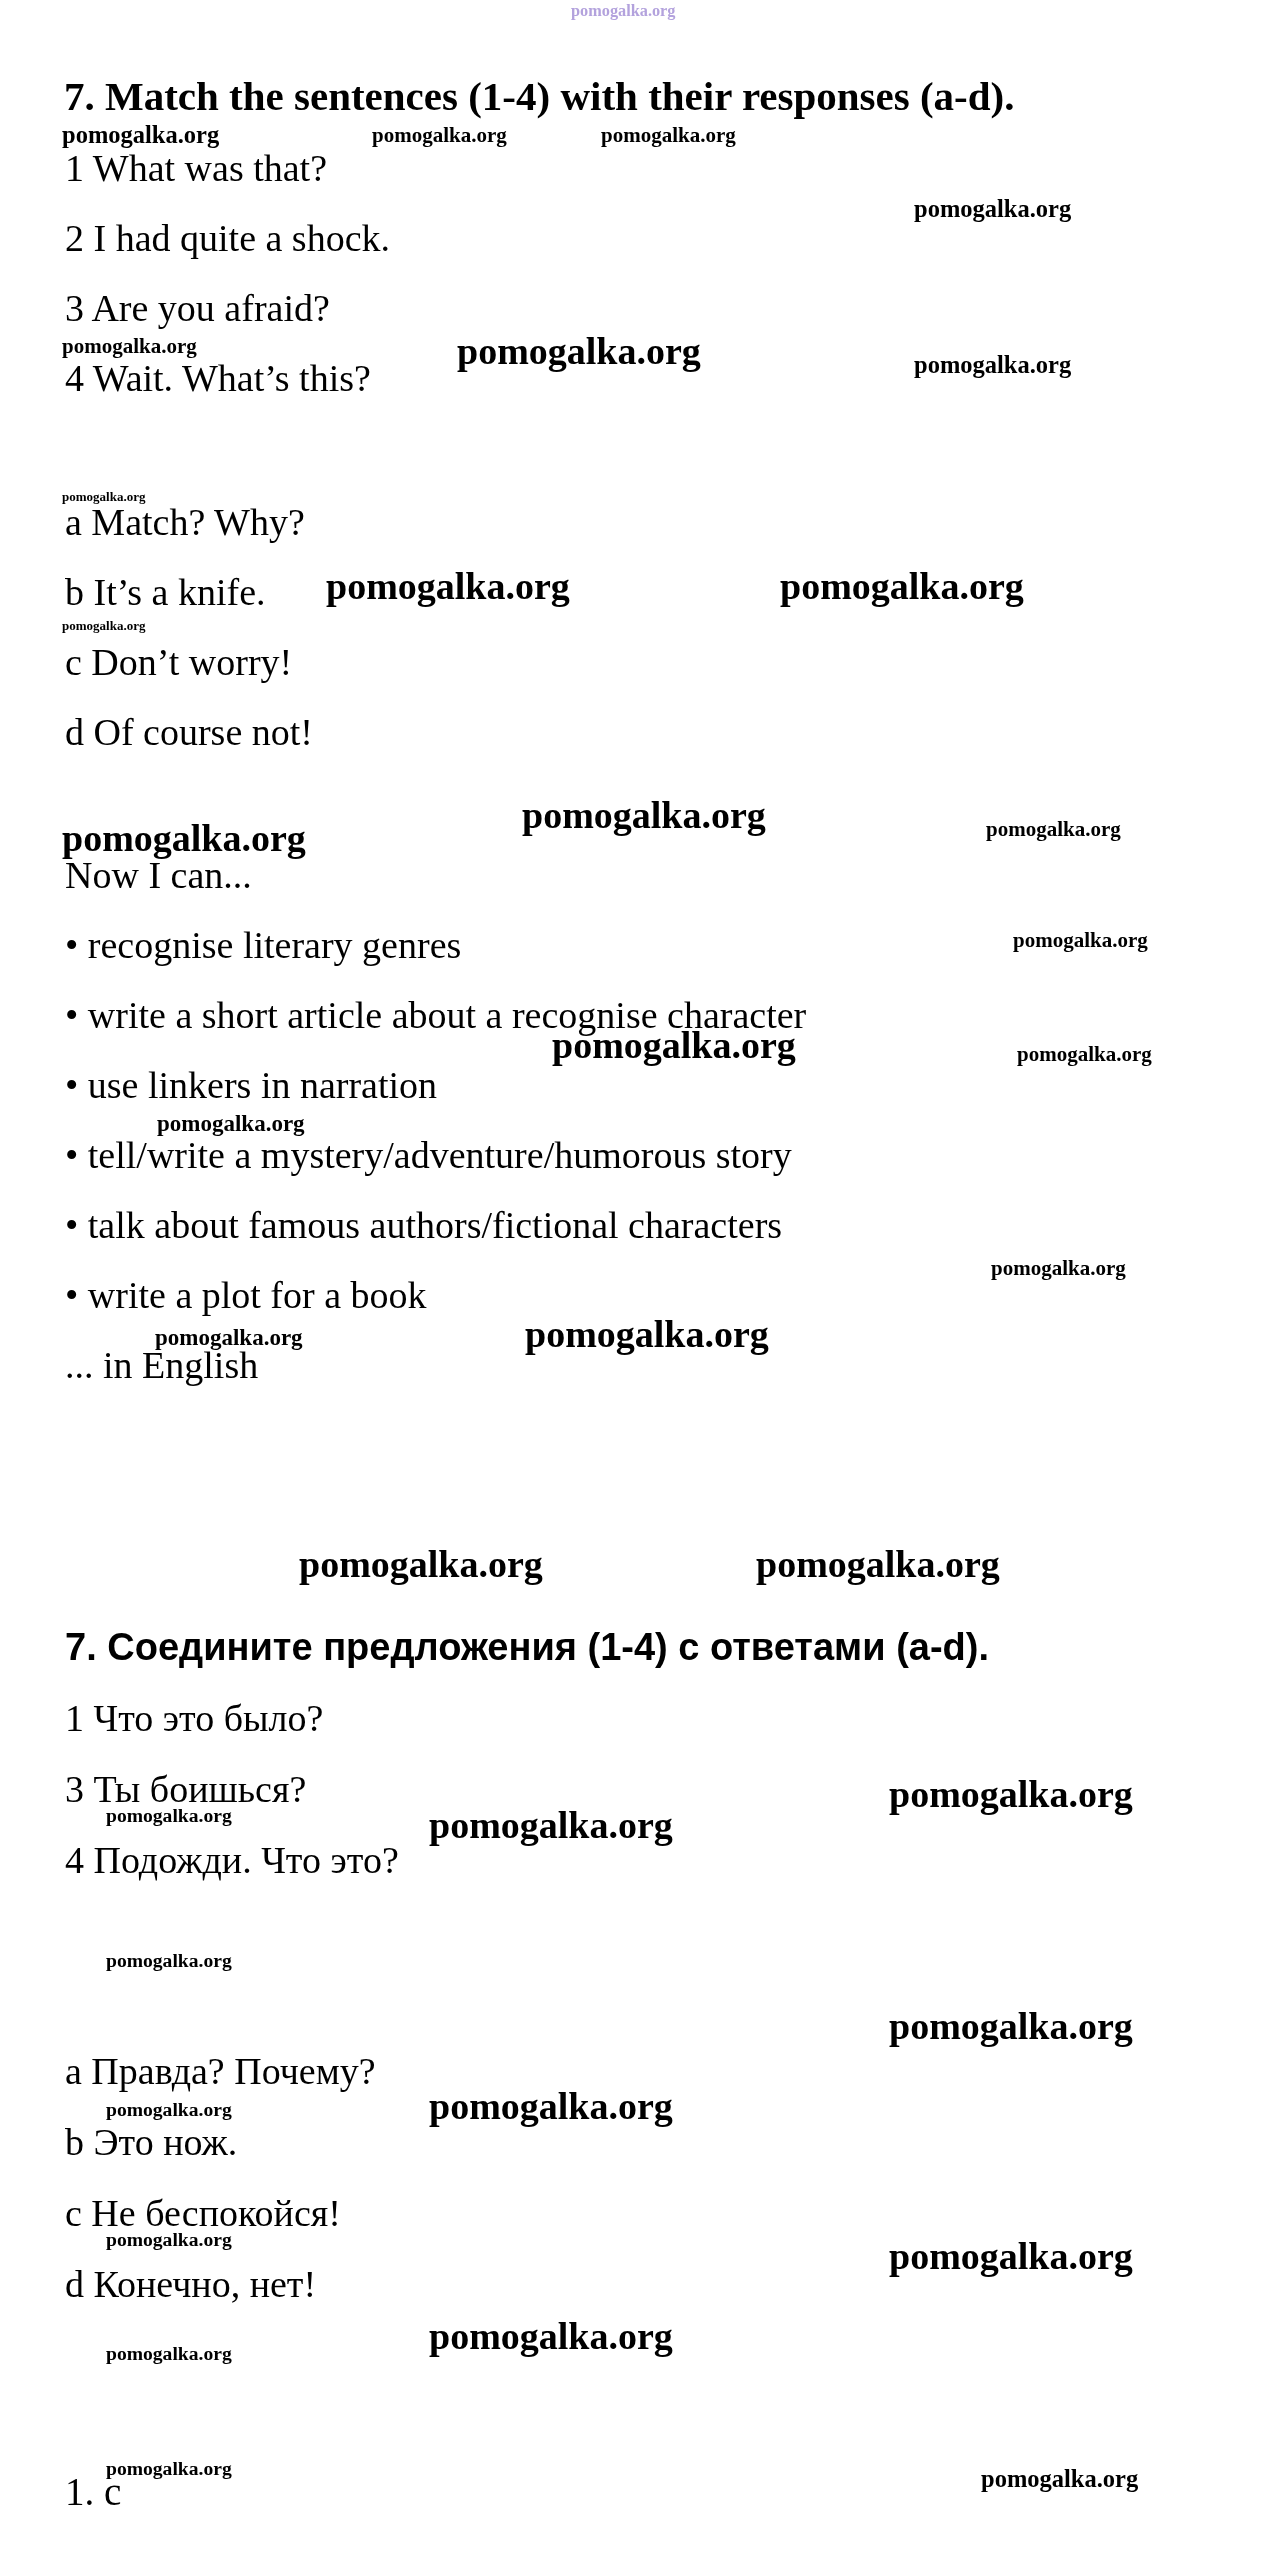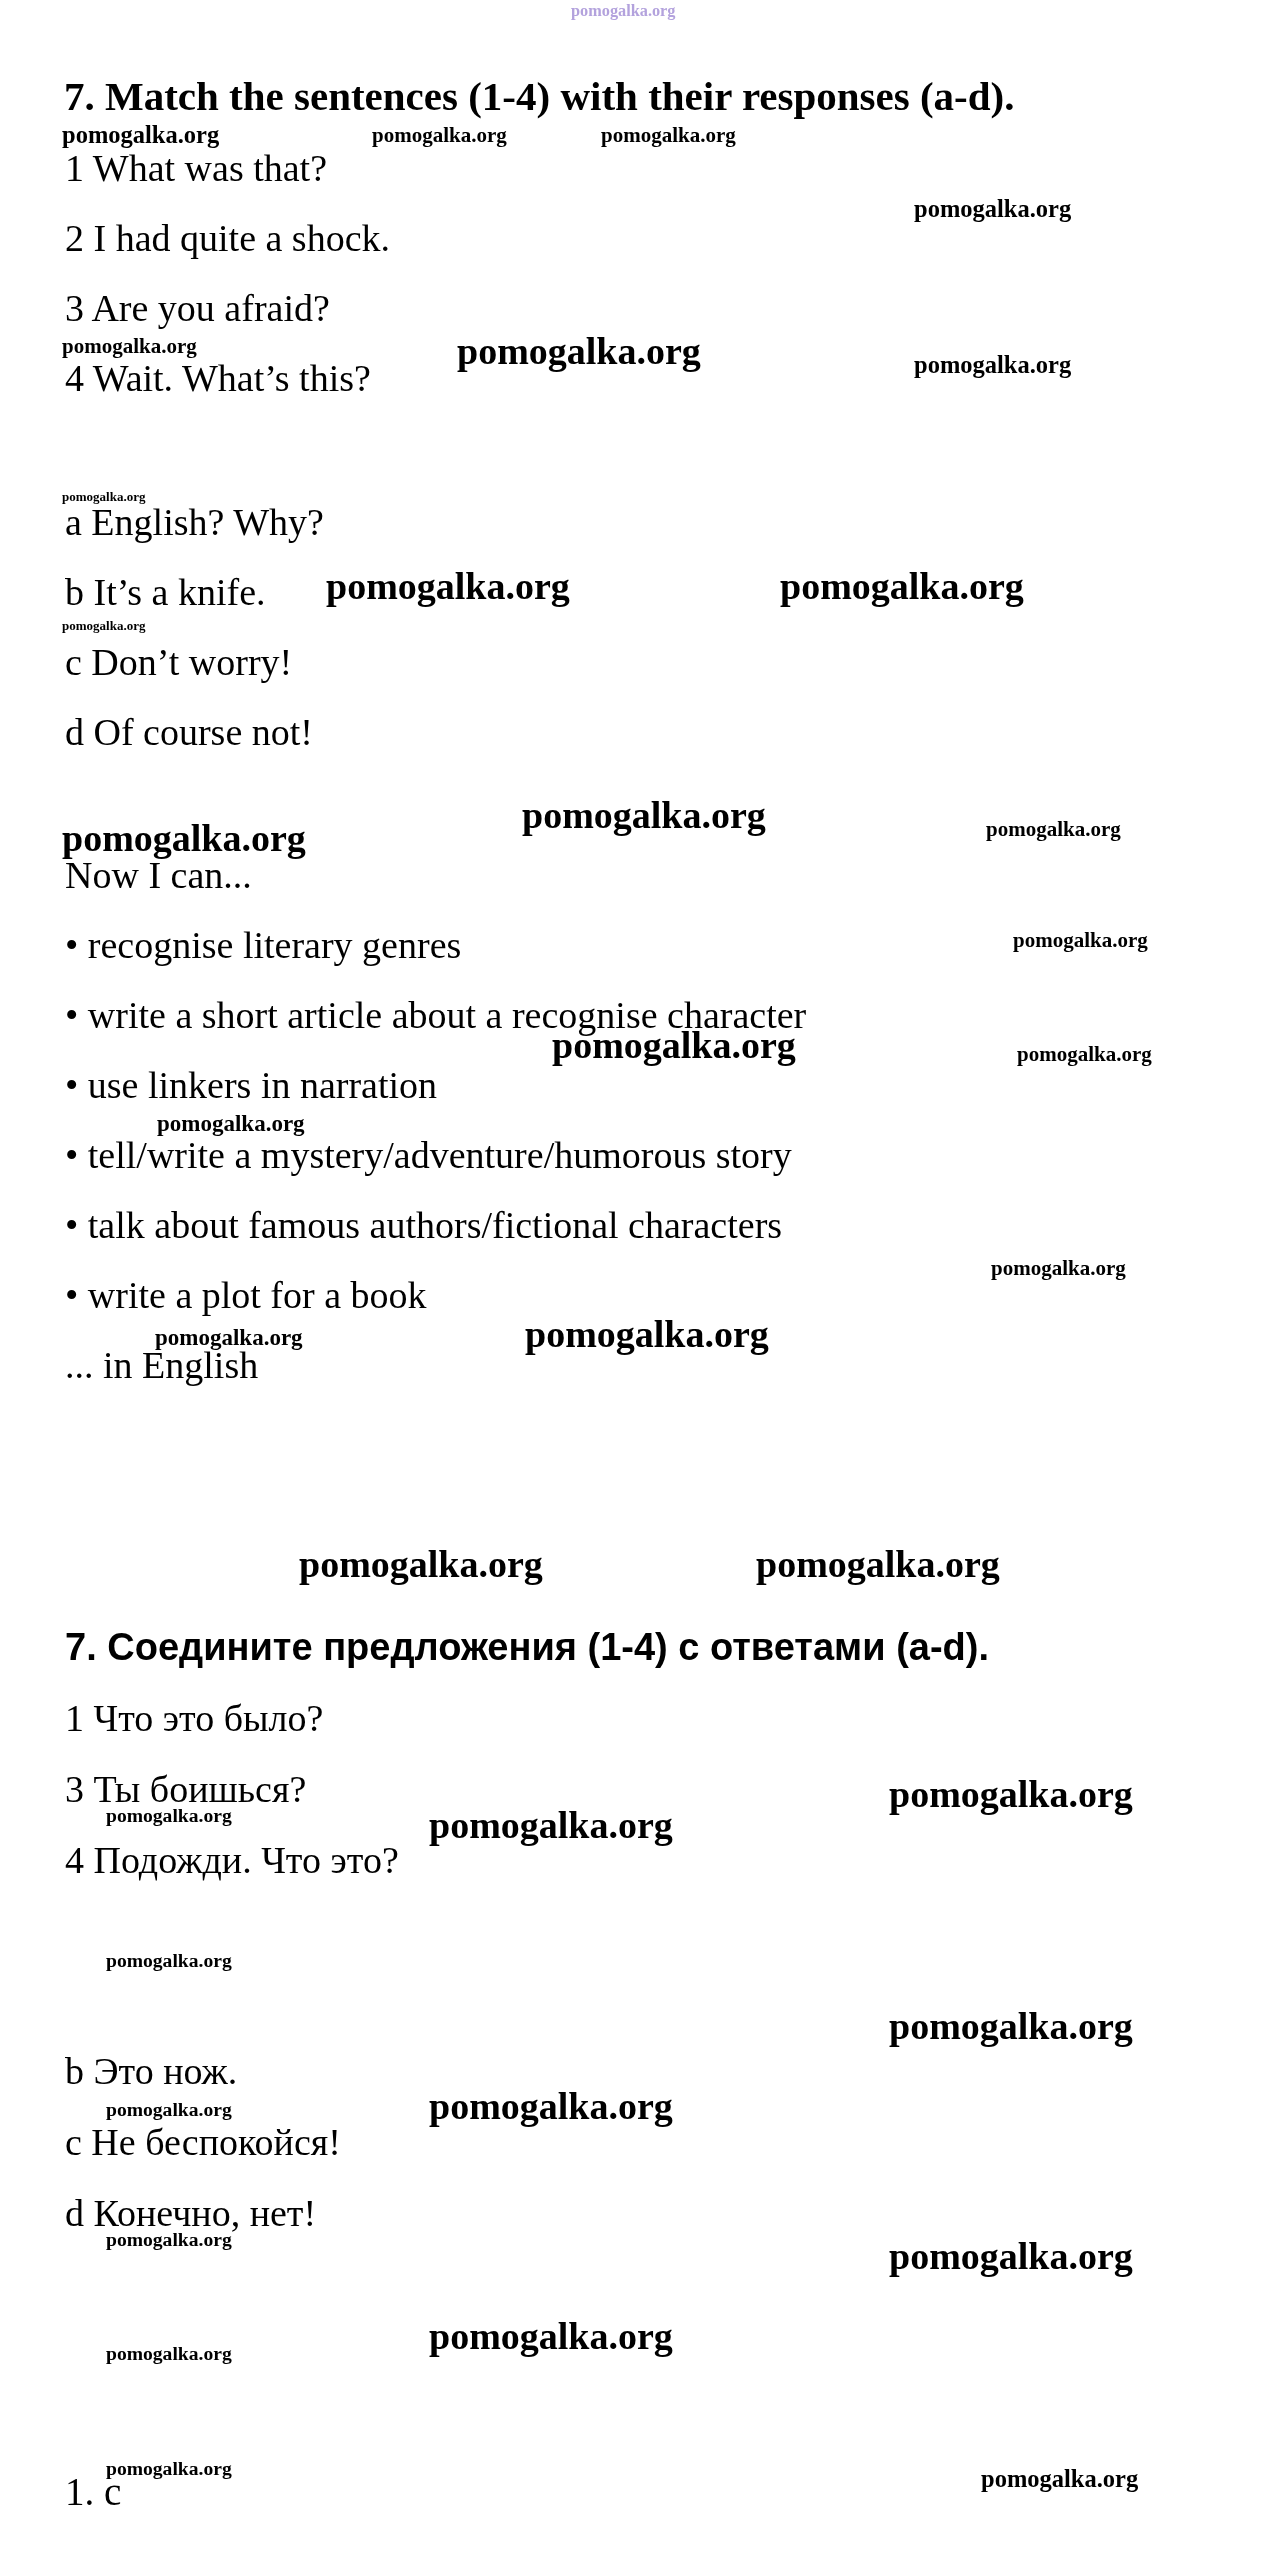--- a/index.html
+++ b/index.html
@@ -100,21 +100,21 @@
 
       <div class="line">2 I had quite a shock.</div>
 
       <div class="line">3 Are you afraid?</div>
 
       <div class="line">4 Wait. What’s this?</div>
     </div>
 
   <div class="pos-responses-en">
 
-      <div class="line">a English? Why?</div>
+      <div class="line">a Match? Why?</div>
 
       <div class="line">b It’s a knife.</div>
 
       <div class="line">c Don’t worry!</div>
 
       <div class="line">d Of course not!</div>
     </div>
 
   <div class="pos-nowican">
     <div class="line">Now I can...</div>
@@ -143,20 +143,21 @@
       <div class="line">1 Что это было?</div>
 
 
       <div class="line">3 Ты боишься?</div>
 
       <div class="line">4 Подожди. Что это?</div>
     </div>
 
   <div class="pos-responses-ru">
 
+      <div class="line">a Правда? Почему?</div>
 
       <div class="line">b Это нож.</div>
 
       <div class="line">c Не беспокойся!</div>
 
       <div class="line">d Конечно, нет!</div>
     </div>
 
   <div class="answer">1. c</div>
 

